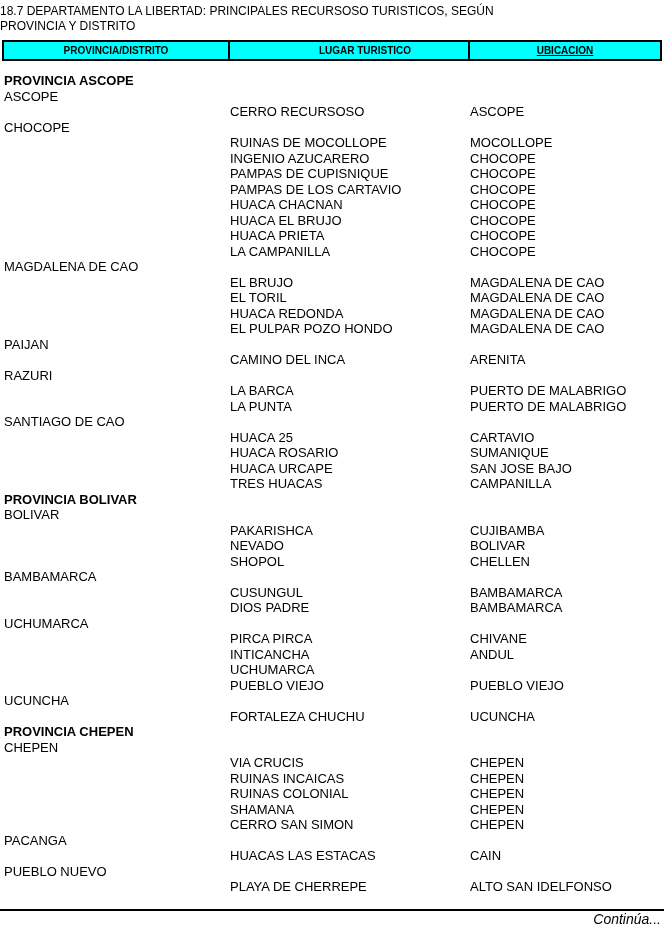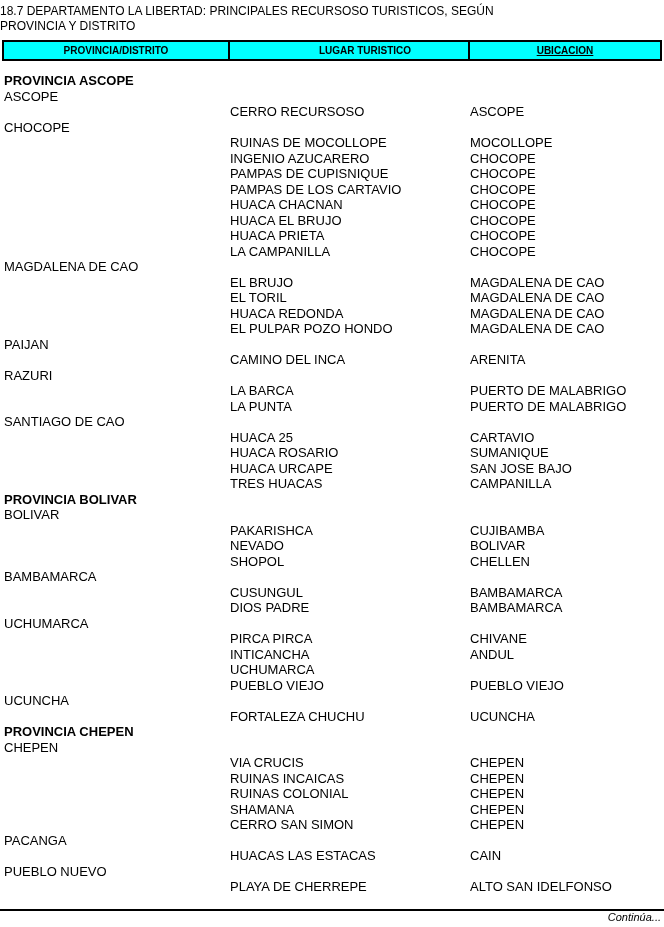--- a/index.html
+++ b/index.html
@@ -57,21 +57,21 @@
   .footer-line {
     position:absolute;
     left:0; top:909px;
     width:664px;
     border-top:2px solid var(--border-color);
   }
   .continua {
     position:absolute;
     top:911px;
     right:3px;
-    font-size:11px;
+    font-size:14px;
     font-style:italic;
   }
 </style>
 </head>
 <body>
 
 <div class="title">
   <div>18.7 DEPARTAMENTO LA LIBERTAD: PRINCIPALES RECURSOSO TURISTICOS, SEGÚN</div>
   <div>PROVINCIA Y DISTRITO</div>
 </div>

